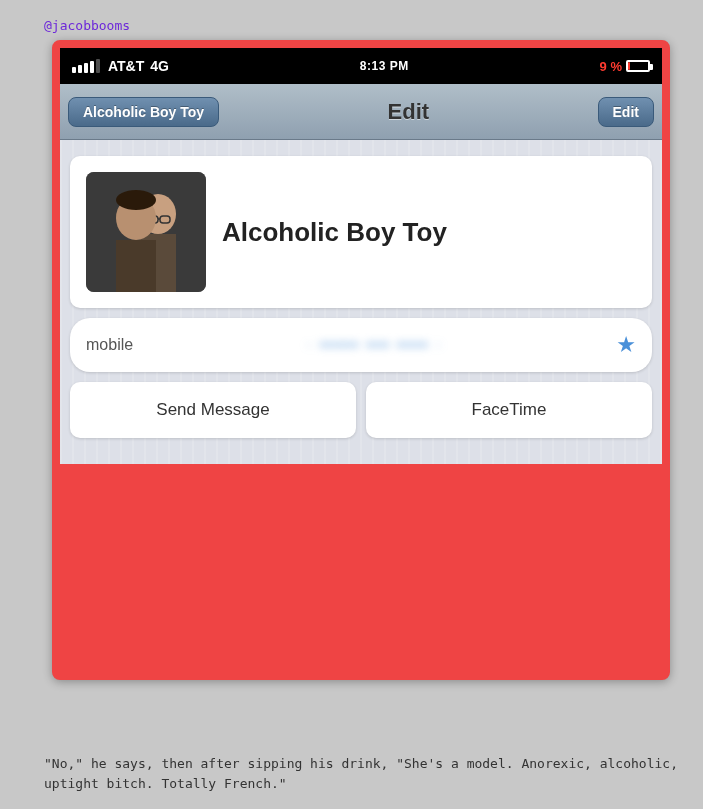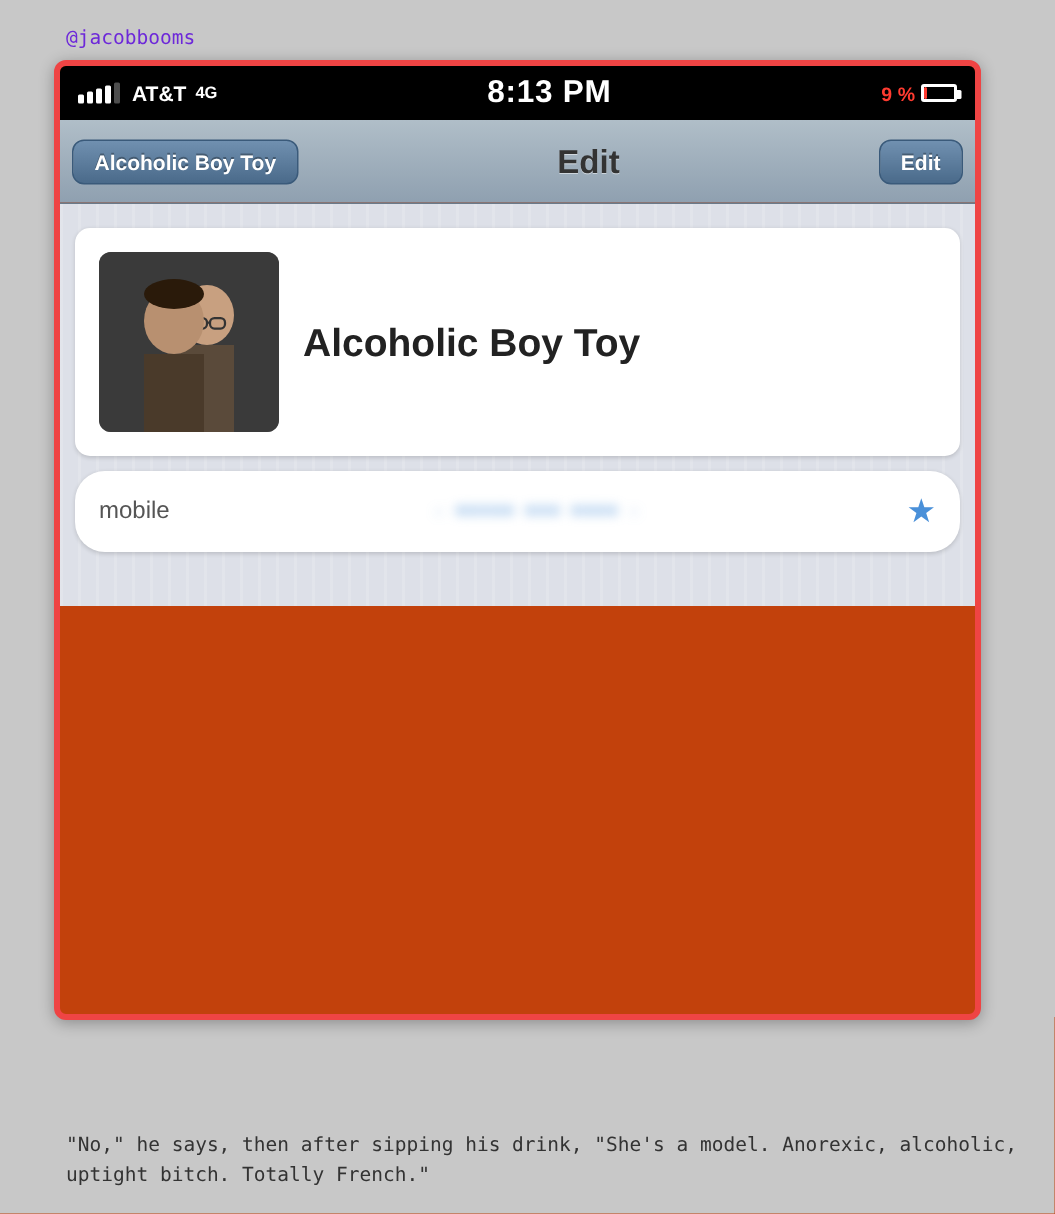--- a/index.html
+++ b/index.html
@@ -19,26 +19,26 @@
       left: 44px;
       font-size: 13px;
       color: #6d28d9;
       font-family: monospace;
       z-index: 10;
     }
 
     .phone-frame {
       position: absolute;
       top: 40px;
-      left: 36px;
+      left: 52px;
       width: 618px;
       height: 640px;
-      background: #c2410c;
+      background: #ef4444;
       border-radius: 8px;
-      border: 4px solid #ef4444;
+      border: 8px solid #ef4444;
       overflow: hidden;
       box-shadow: 0 2px 10px rgba(0,0,0,0.3);
     }
 
     
     .status-bar {
       width: 100%;
       height: 36px;
       background: #000;
       display: flex;
@@ -62,21 +62,21 @@
       align-items: flex-end;
     }
     .signal-dot {
       background: white;
       border-radius: 1px;
     }
     .signal-dot.filled { background: white; }
     .signal-dot.empty { background: rgba(255,255,255,0.3); }
 
     .status-center {
-      font-size: 21px;
+      font-size: 12px;
       font-weight: bold;
       letter-spacing: 0.5px;
     }
 
     .status-right {
       display: flex;
       align-items: center;
       gap: 4px;
     }
 
@@ -279,21 +279,21 @@
   <div class="status-bar">
     <div class="status-left">
       <div class="signal-dots">
         <div class="signal-dot filled" style="width:4px;height:6px;"></div>
         <div class="signal-dot filled" style="width:4px;height:8px;"></div>
         <div class="signal-dot filled" style="width:4px;height:10px;"></div>
         <div class="signal-dot filled" style="width:4px;height:12px;"></div>
         <div class="signal-dot empty" style="width:4px;height:14px;"></div>
       </div>
       <span style="font-size:14px;margin-left:4px;">AT&amp;T</span>
-      <span style="font-size:11px;margin-left:2px;">4G</span>
+      <span style="font-size:14px;margin-left:2px;">4G</span>
     </div>
     <div class="status-center">8:13 PM</div>
     <div class="status-right">
       <span class="battery-percent">9 %</span>
       <div class="battery-icon">
         <div class="battery-fill"></div>
       </div>
     </div>
   </div>
 
@@ -327,20 +327,22 @@
       <span class="contact-name">Alcoholic Boy Toy</span>
     </div>
 
     <div class="phone-row">
       <span class="phone-label">mobile</span>
       <span class="phone-number">· ••••• ••• •••• ·</span>
       <span class="favorite-star">★</span>
     </div>
 
     <div class="action-row">
+      <button class="action-btn">Send Message</button>
+      <button class="action-btn">FaceTime</button>
     </div>
 
     <div class="action-row">
     </div>
 
   </div>
 </div>
 
 <div class="caption">"No," he says, then after sipping his drink, "She's
 a model. Anorexic, alcoholic, uptight bitch.

